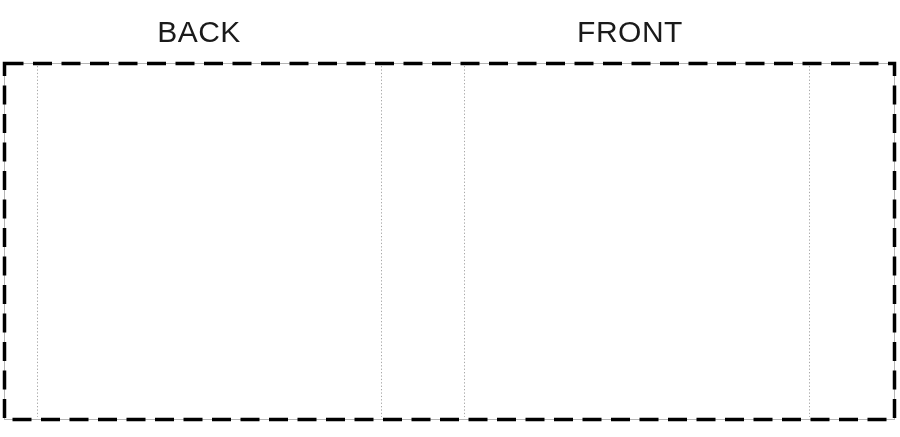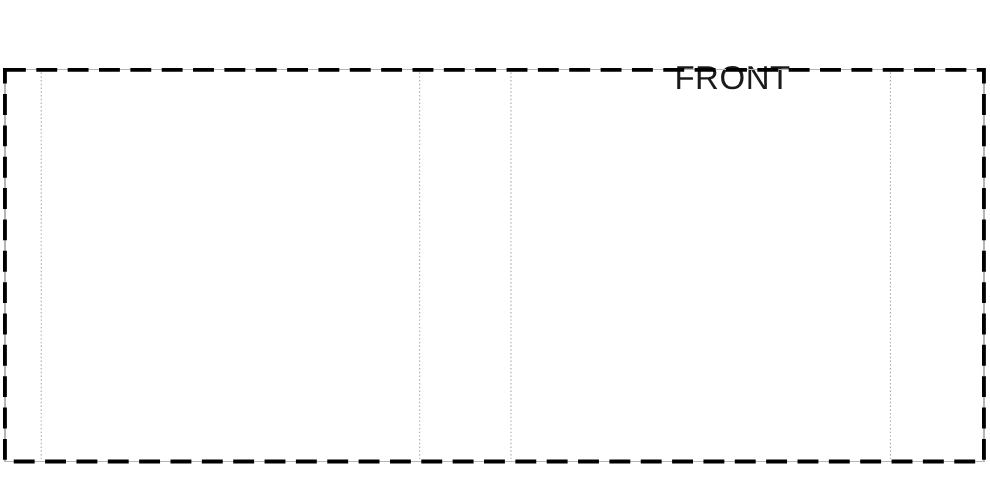--- a/index.html
+++ b/index.html
@@ -21,35 +21,36 @@
     transform: translateX(-50%);
     font-size: 30px;
     line-height: 30px;
     font-weight: 400;
     letter-spacing: 0.5px;
     color: #1a1a1a;
     white-space: nowrap;
     user-select: none;
   }
   .panel-label.back  { left: 199px; }
-  .panel-label.front { left: 666px; margin-top: 40px; }
+  .panel-label.front { left: 630px; }
   .outline-svg {
     position: absolute;
     left: 0;
     top: 0;
     width: 900px;
     height: 437px;
     display: block;
   }
 </style>
 </head>
 <body>
 
 <div class="canvas">
 
+  <div class="panel-label back">BACK</div>
 
   <div class="panel-label front">FRONT</div>
 
   <svg class="outline-svg" width="900" height="437" viewBox="0 0 900 437" xmlns="http://www.w3.org/2000/svg">
 
     <rect x="4.5" y="63.5" width="890" height="356" fill="none" stroke="#b5b5b5" stroke-width="1" shape-rendering="crispEdges"></rect>
 
     <rect x="4.5" y="63.5" width="890" height="356" fill="none" stroke="#000000" stroke-width="3.5" stroke-dasharray="19 9.5"></rect>
 
     <line x1="37.5" y1="66" x2="37.5" y2="417" stroke="#999999" stroke-width="1" stroke-dasharray="1.3 2.1" opacity="0.85"></line>

